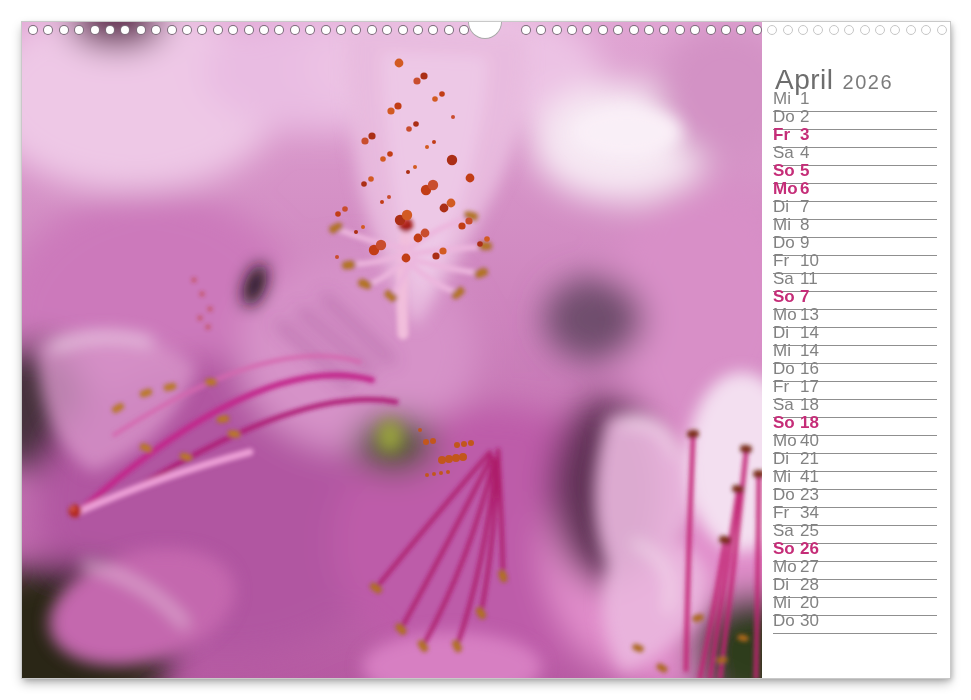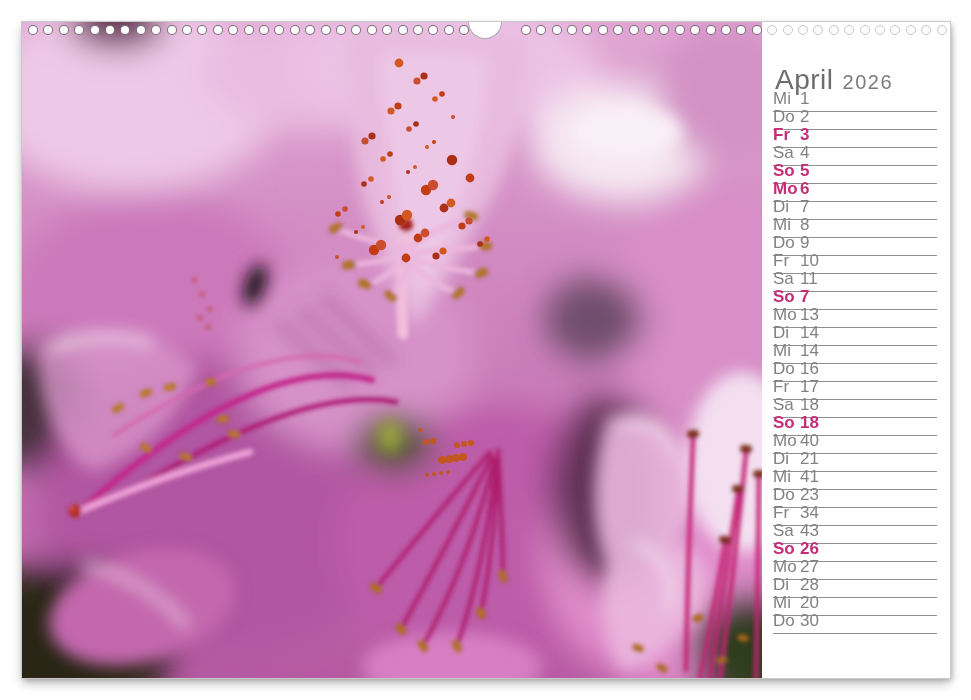--- a/index.html
+++ b/index.html
@@ -349,21 +349,21 @@
           <div class="day-row">
             <span class="abbr">Do</span>
             <span class="num">23</span>
           </div>
           <div class="day-row">
             <span class="abbr">Fr</span>
             <span class="num">34</span>
           </div>
           <div class="day-row">
             <span class="abbr">Sa</span>
-            <span class="num">43</span>
+            <span class="num">25</span>
           </div>
           <div class="day-row holiday">
             <span class="abbr">So</span>
             <span class="num">26</span>
           </div>
           <div class="day-row">
             <span class="abbr">Mo</span>
             <span class="num">27</span>
           </div>
           <div class="day-row">

